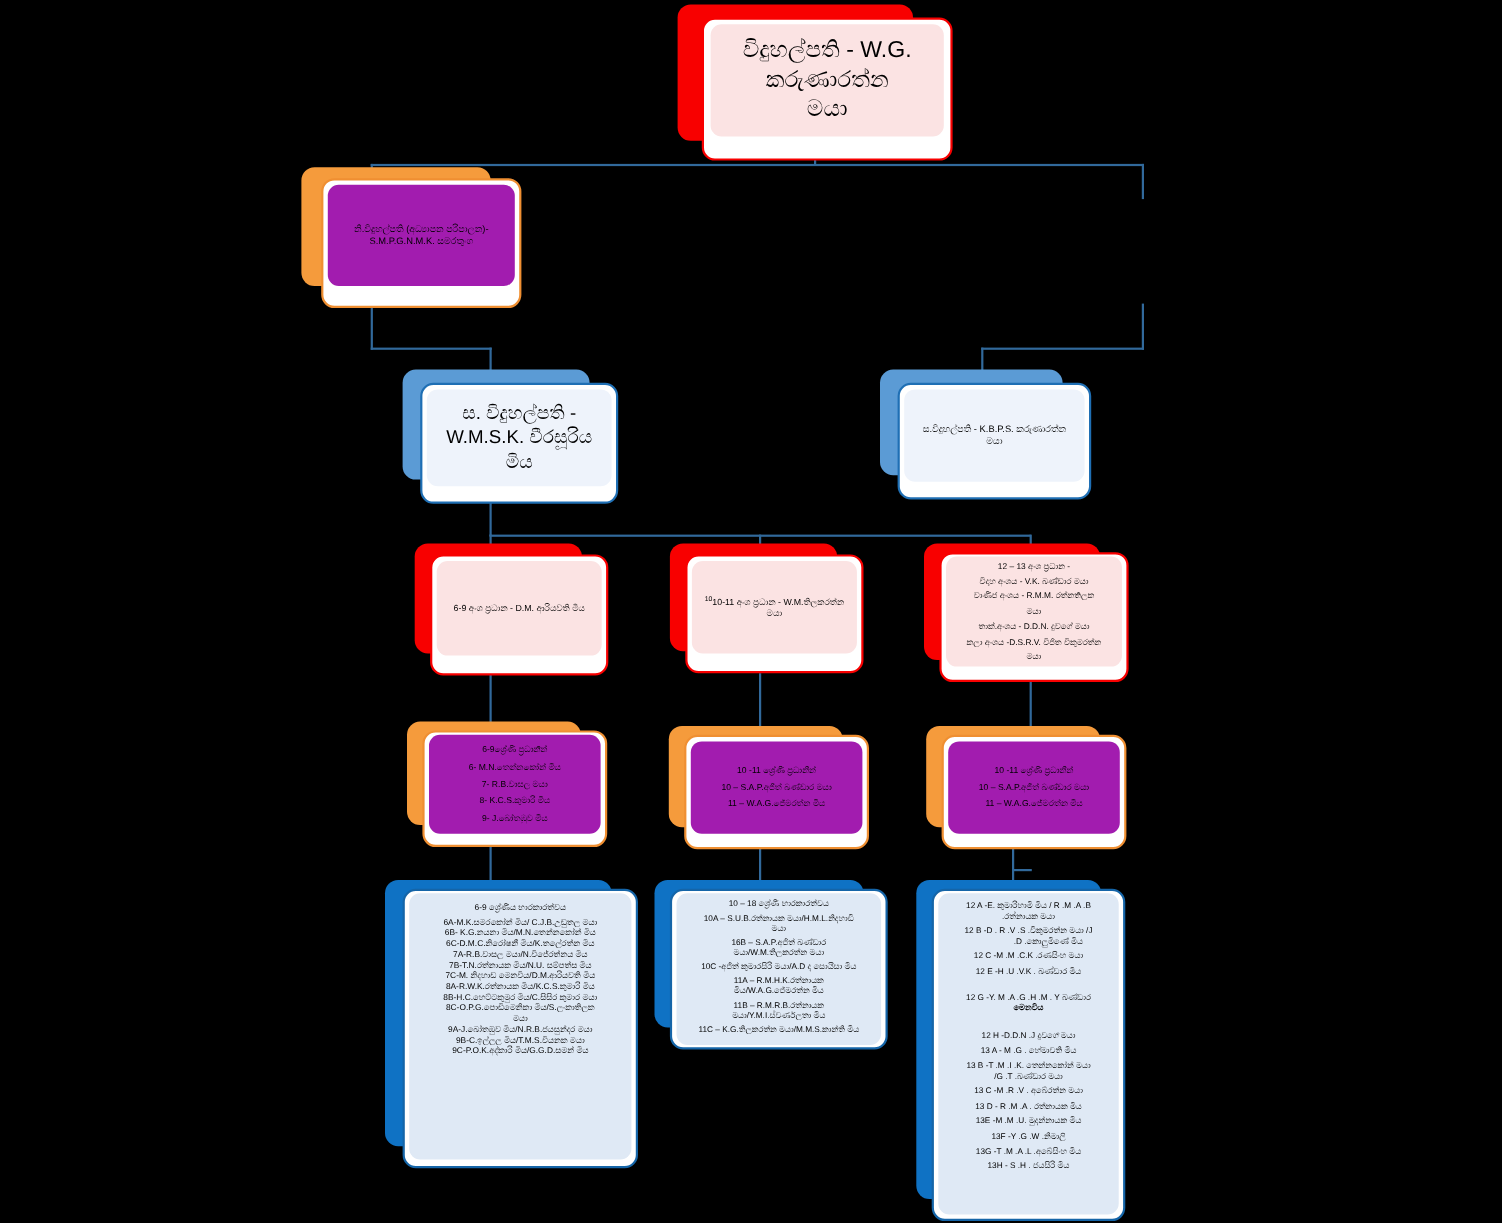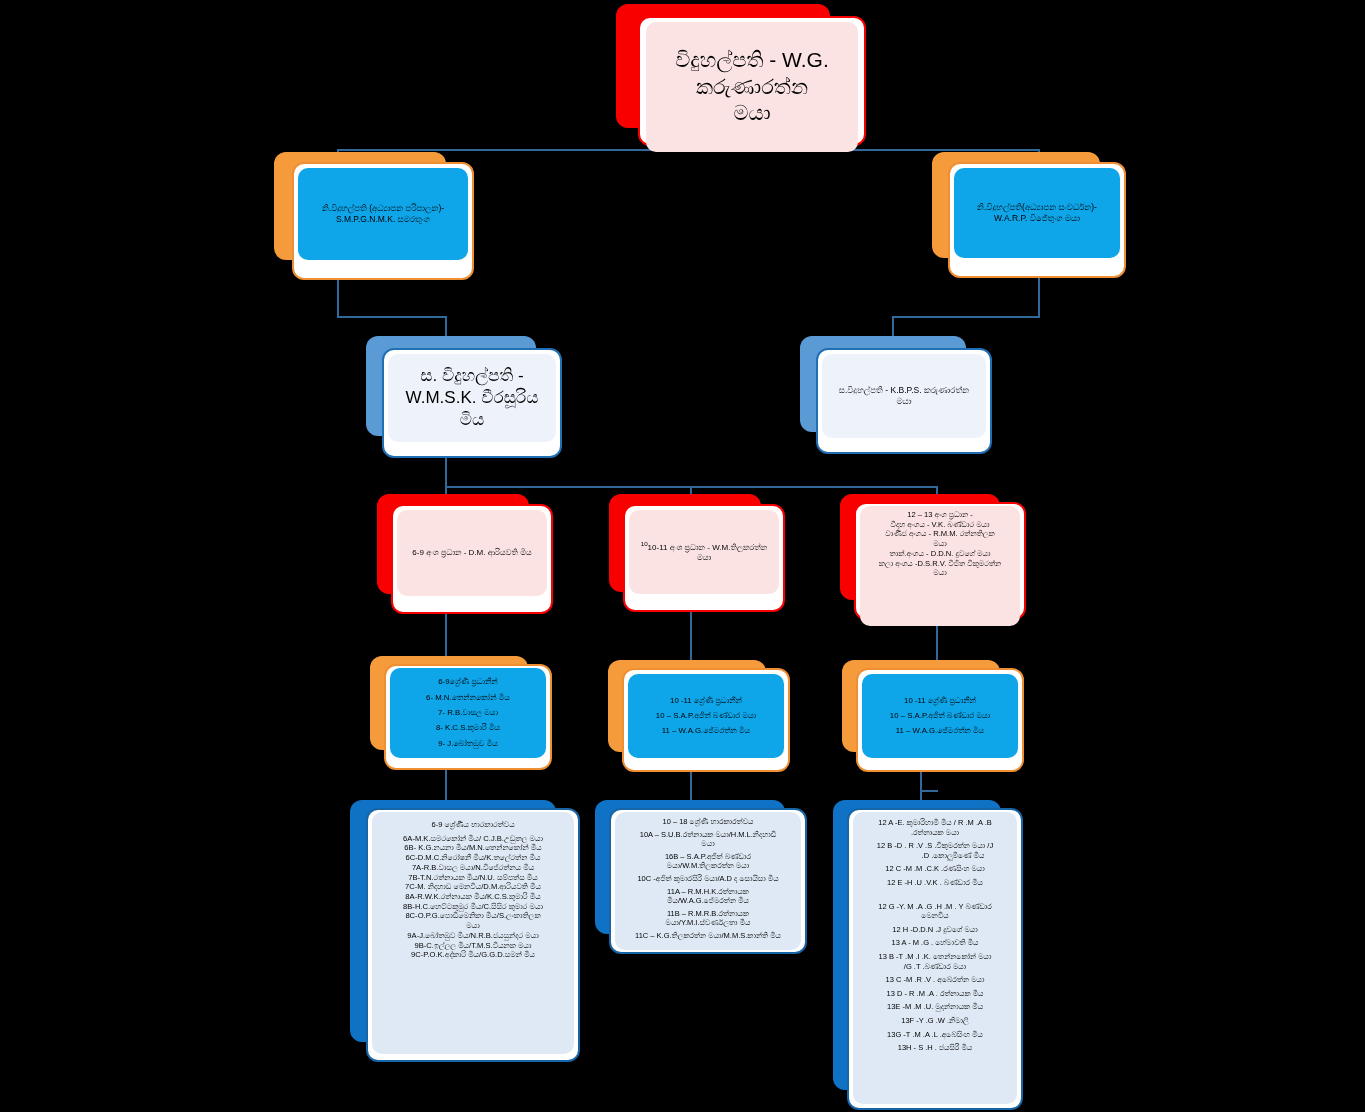--- a/index.html
+++ b/index.html
@@ -31,21 +31,21 @@
   }
   .node .inner .ln{display:block;line-height:1.28;}
 
   
   .t-red  .back{background:#f80000;}
   .t-red  .front{border-color:#f80000;}
   .t-red  .inner{background:#fbe3e3;}
 
   .t-orange .back{background:#f59b3c;}
   .t-orange .front{border-color:#ef8f32;}
-  .t-orange .inner{background:#0ea5e9;}
+  .t-orange .inner{background:#a21caf;}
 
   .t-blue .back{background:#5b9bd5;}
   .t-blue .front{border-color:#1f6fb4;}
   .t-blue .inner{background:#eef3fb;}
 
   .t-dblue .back{background:#0f72c4;}
   .t-dblue .front{border-color:#1565a8;}
   .t-dblue .inner{background:#dfe9f5;}
 
   .sup{vertical-align:super;font-size:.78em;}
@@ -82,44 +82,36 @@
   <div class="line vline" style="left:936px;top:612px;width:2px;height:48px;"></div>
 
   <div class="line vline" style="left:445px;top:770px;width:2px;height:38px;"></div>
   <div class="line vline" style="left:690px;top:770px;width:2px;height:38px;"></div>
   <div class="line vline" style="left:920px;top:770px;width:2px;height:38px;"></div>
   <div class="line hline" style="left:920px;top:790px;width:18px;height:2px;"></div>
 
   <div class="node t-red" style="left:616px;top:4px;width:250px;height:142px;">
     <div class="back" style="width:214px;height:124px;"></div>
     <div class="front" style="left:22px;top:12px;width:228px;height:130px;"></div>
-    <div class="inner" style="left:30px;top:18px;width:212px;height:130px;font-size:21px;">
+    <div class="inner" style="left:30px;top:18px;width:212px;height:102px;font-size:21px;">
       <span class="ln">විදුහල්පති - W.G.</span>
       <span class="ln">කරුණාරත්න</span>
       <span class="ln">මයා</span>
     </div>
   </div>
 
   <div class="node t-orange" style="left:274px;top:152px;width:200px;height:128px;">
     <div class="back" style="width:172px;height:108px;"></div>
     <div class="front" style="left:18px;top:10px;width:182px;height:118px;"></div>
     <div class="inner" style="left:24px;top:16px;width:170px;height:92px;font-size:8.5px;">
       <span class="ln">නි.විදුහල්පති (අධ්‍යාපන පරිපාලන)-</span>
       <span class="ln">S.M.P.G.N.M.K. සමරතුංග</span>
     </div>
   </div>
 
-  <div class="node t-orange" style="left:932px;top:152px;width:194px;height:126px;">
-    <div class="back" style="width:168px;height:106px;"></div>
-    <div class="front" style="left:16px;top:10px;width:178px;height:116px;"></div>
-    <div class="inner" style="left:22px;top:16px;width:166px;height:90px;font-size:8.5px;">
-      <span class="ln">නි.විදුහල්පති(අධ්‍යාපන සංවර්ධන)-</span>
-      <span class="ln">W.A.R.P. විජේතුංග මයා</span>
-    </div>
-  </div>
 
   <div class="node t-blue" style="left:366px;top:336px;width:196px;height:136px;">
     <div class="back" style="width:170px;height:100px;"></div>
     <div class="front" style="left:16px;top:12px;width:180px;height:110px;"></div>
     <div class="inner" style="left:22px;top:18px;width:168px;height:88px;font-size:17px;">
       <span class="ln">ස. විදුහල්පති -</span>
       <span class="ln">W.M.S.K. වීරසූරිය</span>
       <span class="ln">මිය</span>
     </div>
   </div>
@@ -146,21 +138,21 @@
     <div class="front" style="left:14px;top:10px;width:162px;height:108px;"></div>
     <div class="inner" style="left:20px;top:16px;width:150px;height:84px;font-size:8px;">
       <span class="ln"><span class="sup">10</span><span>10-11 අංශ ප්‍රධාන - W.M.තිලකරත්න</span></span>
       <span class="ln">මයා</span>
     </div>
   </div>
 
   <div class="node t-red" style="left:840px;top:494px;width:186px;height:126px;">
     <div class="back" style="width:160px;height:106px;"></div>
     <div class="front" style="left:14px;top:8px;width:172px;height:118px;"></div>
-    <div class="inner" style="left:20px;top:12px;width:160px;height:120px;font-size:7.6px;justify-content:flex-start;">
+    <div class="inner" style="left:20px;top:12px;width:160px;height:100px;font-size:7.6px;justify-content:space-between;">
       <span class="ln">12 – 13 අංශ ප්‍රධාන -</span>
       <span class="ln">විදාහ අංශය - V.K. බණ්ඩාර මයා</span>
       <span class="ln">වාණිජ අංශය - R.M.M. රත්නතිලක</span>
       <span class="ln">මයා</span>
       <span class="ln">තාක්.අංශය - D.D.N. දුවගේ මයා</span>
       <span class="ln">කලා අංශය -D.S.R.V. විජිත විකුමරත්න</span>
       <span class="ln">මයා</span>
     </div>
   </div>
 
@@ -239,21 +231,21 @@
     <div class="back" style="width:168px;height:290px;"></div>
     <div class="front" style="left:14px;top:8px;width:176px;height:302px;"></div>
     <div class="inner" style="left:20px;top:12px;width:164px;height:292px;font-size:7.5px;justify-content:flex-start;padding-top:6px;">
       <span class="ln">12 A -E. කුමාරිහාමි මිය / R .M .A .B</span>
       <span class="ln" style="margin-bottom:4px;">.රත්නායක මයා</span>
       <span class="ln">12 B -D . R .V .S .විකුමරත්න මයා /J</span>
       <span class="ln" style="margin-bottom:4px;margin-left:36px;">.D .කොලුමිණේ මිය</span>
       <span class="ln" style="margin-bottom:4px;">12 C -M .M .C.K .රණසිංහ මයා</span>
       <span class="ln" style="margin-bottom:14px;">12 E -H .U .V.K . බණ්ඩාර මිය</span>
       <span class="ln">12 G -Y. M .A .G .H .M . Y  බණ්ඩාර</span>
-      <span class="ln" style="margin-bottom:4px;">මෙනවිය</span>
+      <span class="ln" style="margin-bottom:16px;font-weight:bold;">මෙනවිය</span>
       <span class="ln" style="margin-bottom:4px;">12 H -D.D.N .J   දුවගේ මයා</span>
       <span class="ln" style="margin-bottom:4px;">13 A  - M .G .  හේමාවති මිය</span>
       <span class="ln">13 B  -T .M .I .K. තෙන්නකෝන් මයා</span>
       <span class="ln" style="margin-bottom:4px;">/G .T .බණ්ඩාර මයා</span>
       <span class="ln" style="margin-bottom:4px;">13 C  -M .R .V .  අබේරත්න මයා</span>
       <span class="ln" style="margin-bottom:4px;">13 D  - R .M .A .  රත්නායක මිය</span>
       <span class="ln" style="margin-bottom:4px;">13E   -M .M .U. මුදන්නායක මිය</span>
       <span class="ln" style="margin-bottom:4px;">13F  -Y .G .W .නිමාලි</span>
       <span class="ln" style="margin-bottom:4px;">13G  -T .M .A .L .අබේසිංහ මිය</span>
       <span class="ln">13H  - S .H . ජයසිරි මිය</span>

